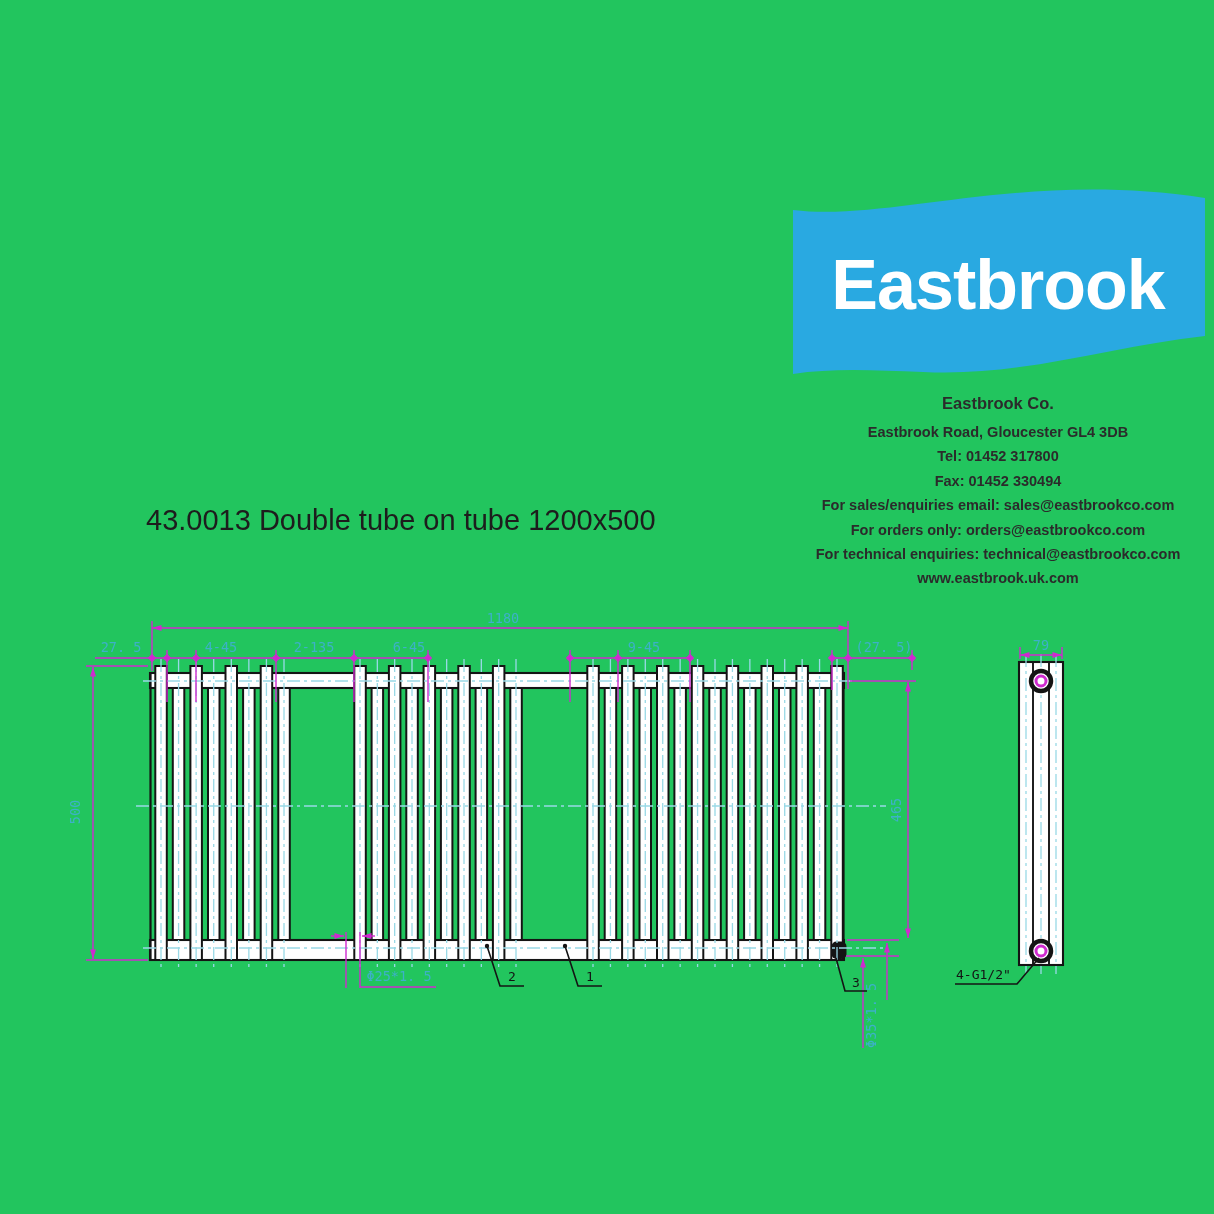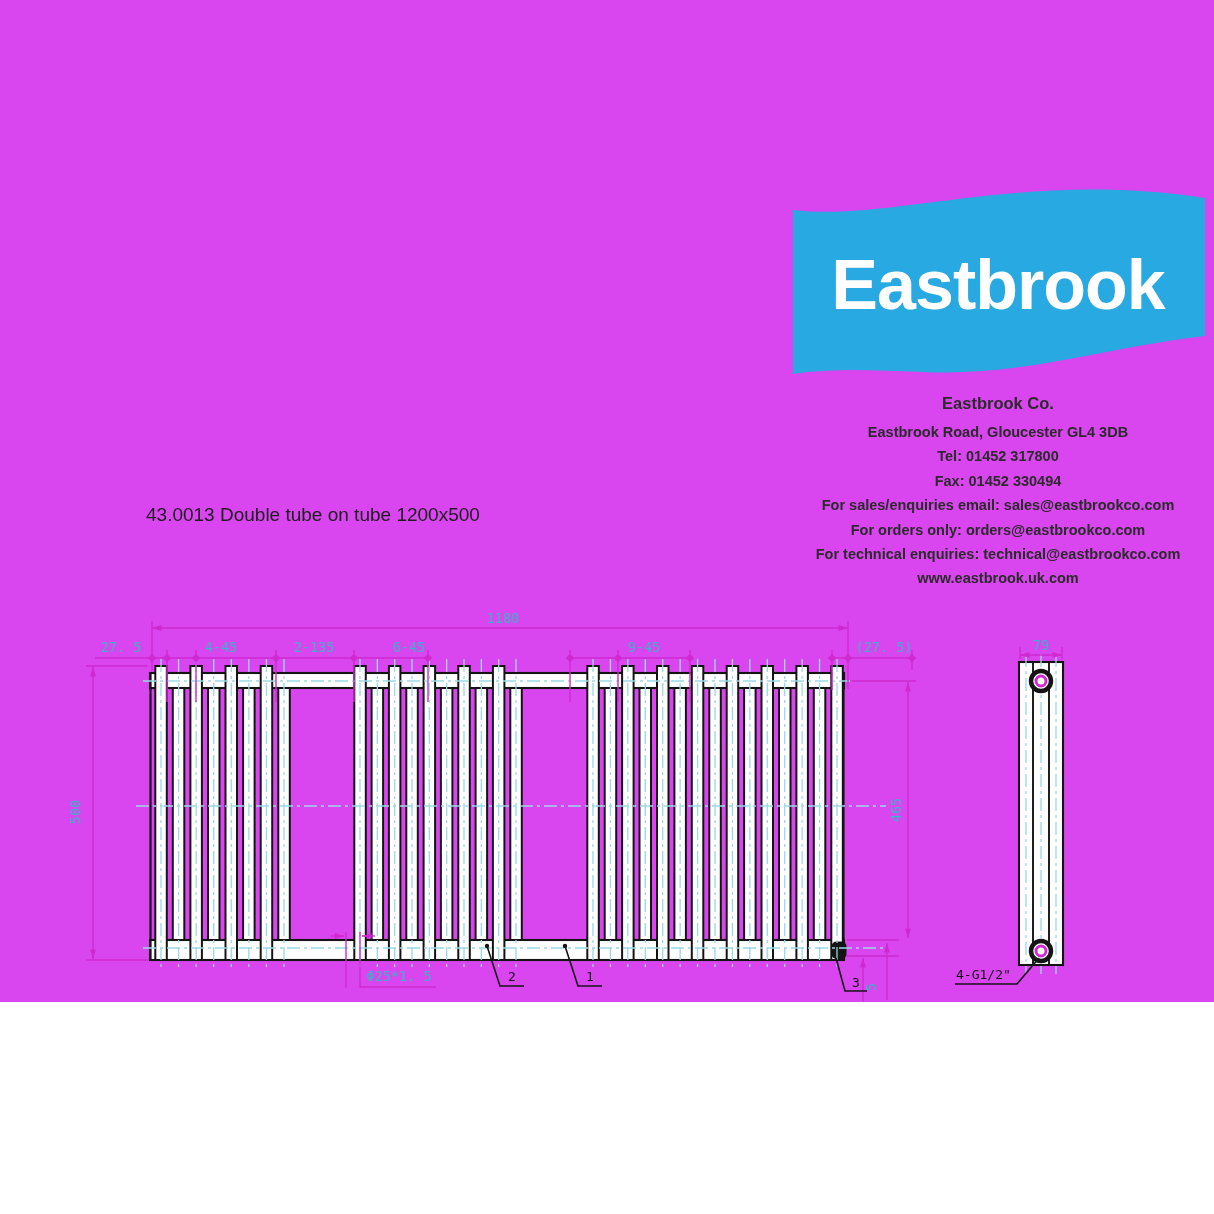--- a/index.html
+++ b/index.html
@@ -1,19 +1,19 @@
 <!DOCTYPE html>
 <html style="--blk: #141414; --mag: #cf2acf; --cyt: #3db1c8; --cl: #99d9e6;"><head>
 <meta charset="utf-8">
 <style>
   :root{
     --blk:#141414; --mag:#cf2acf; --cyt:#3db1c8; --cl:#99d9e6;
   }
   html,body{margin:0;padding:0;background:#fff;}
-  #stage{position:relative;width:1214px;height:1002px;background:#d946ef;overflow:hidden;
+  #stage{position:relative;width:1214px;height:1214px;background:#22c55e;overflow:hidden;
          font-family:"Liberation Sans",sans-serif;}
   #drawing{position:absolute;left:0;top:0;width:1214px;height:1214px;}
 
   
   .blkline{stroke:var(--blk);stroke-width:2.2;fill:none;}
   .blkthin{stroke:var(--blk);stroke-width:1.9;fill:none;}
   .whitebox{fill:#fff;stroke:var(--blk);stroke-width:2.1;}
   .magline{stroke:var(--mag);stroke-width:1.4;fill:none;}
   .dimmain{stroke:var(--mag);stroke-width:1.4;fill:none;
            marker-start:url(#arr);marker-end:url(#arr);}
@@ -28,21 +28,21 @@
   #logo{position:absolute;left:791px;top:176px;width:416px;height:202px;}
   #logo text{font-family:"Liberation Sans",sans-serif;font-weight:bold;font-size:70px;
              letter-spacing:-1px;}
 
   
   #company{position:absolute;left:770px;top:394px;width:456px;text-align:center;color:#2b2b2b;}
   #company .cname{font-size:16.5px;font-weight:bold;margin-bottom:7px;}
   #company .cline{font-size:14.5px;font-weight:bold;line-height:24.4px;}
 
   
-  #title{position:absolute;left:146px;top:504px;font-size:19px;color:#1d1d1d;}
+  #title{position:absolute;left:146px;top:504px;font-size:29px;color:#1d1d1d;}
 </style>
 </head>
 <body>
 
 <div id="stage">
 
   <svg id="logo" viewBox="0 0 416 202">
     <path id="logo-wave" d="M 2 34 C 100 46, 230 -6, 414 22 L 414 160 C 320 170, 232 201, 132 196 C 82 194, 40 192, 2 198 Z" fill="#29a9e1"></path>
     <text id="logo-text" x="207" y="133" text-anchor="middle" fill="#ffffff">Eastbrook</text>
   </svg>

